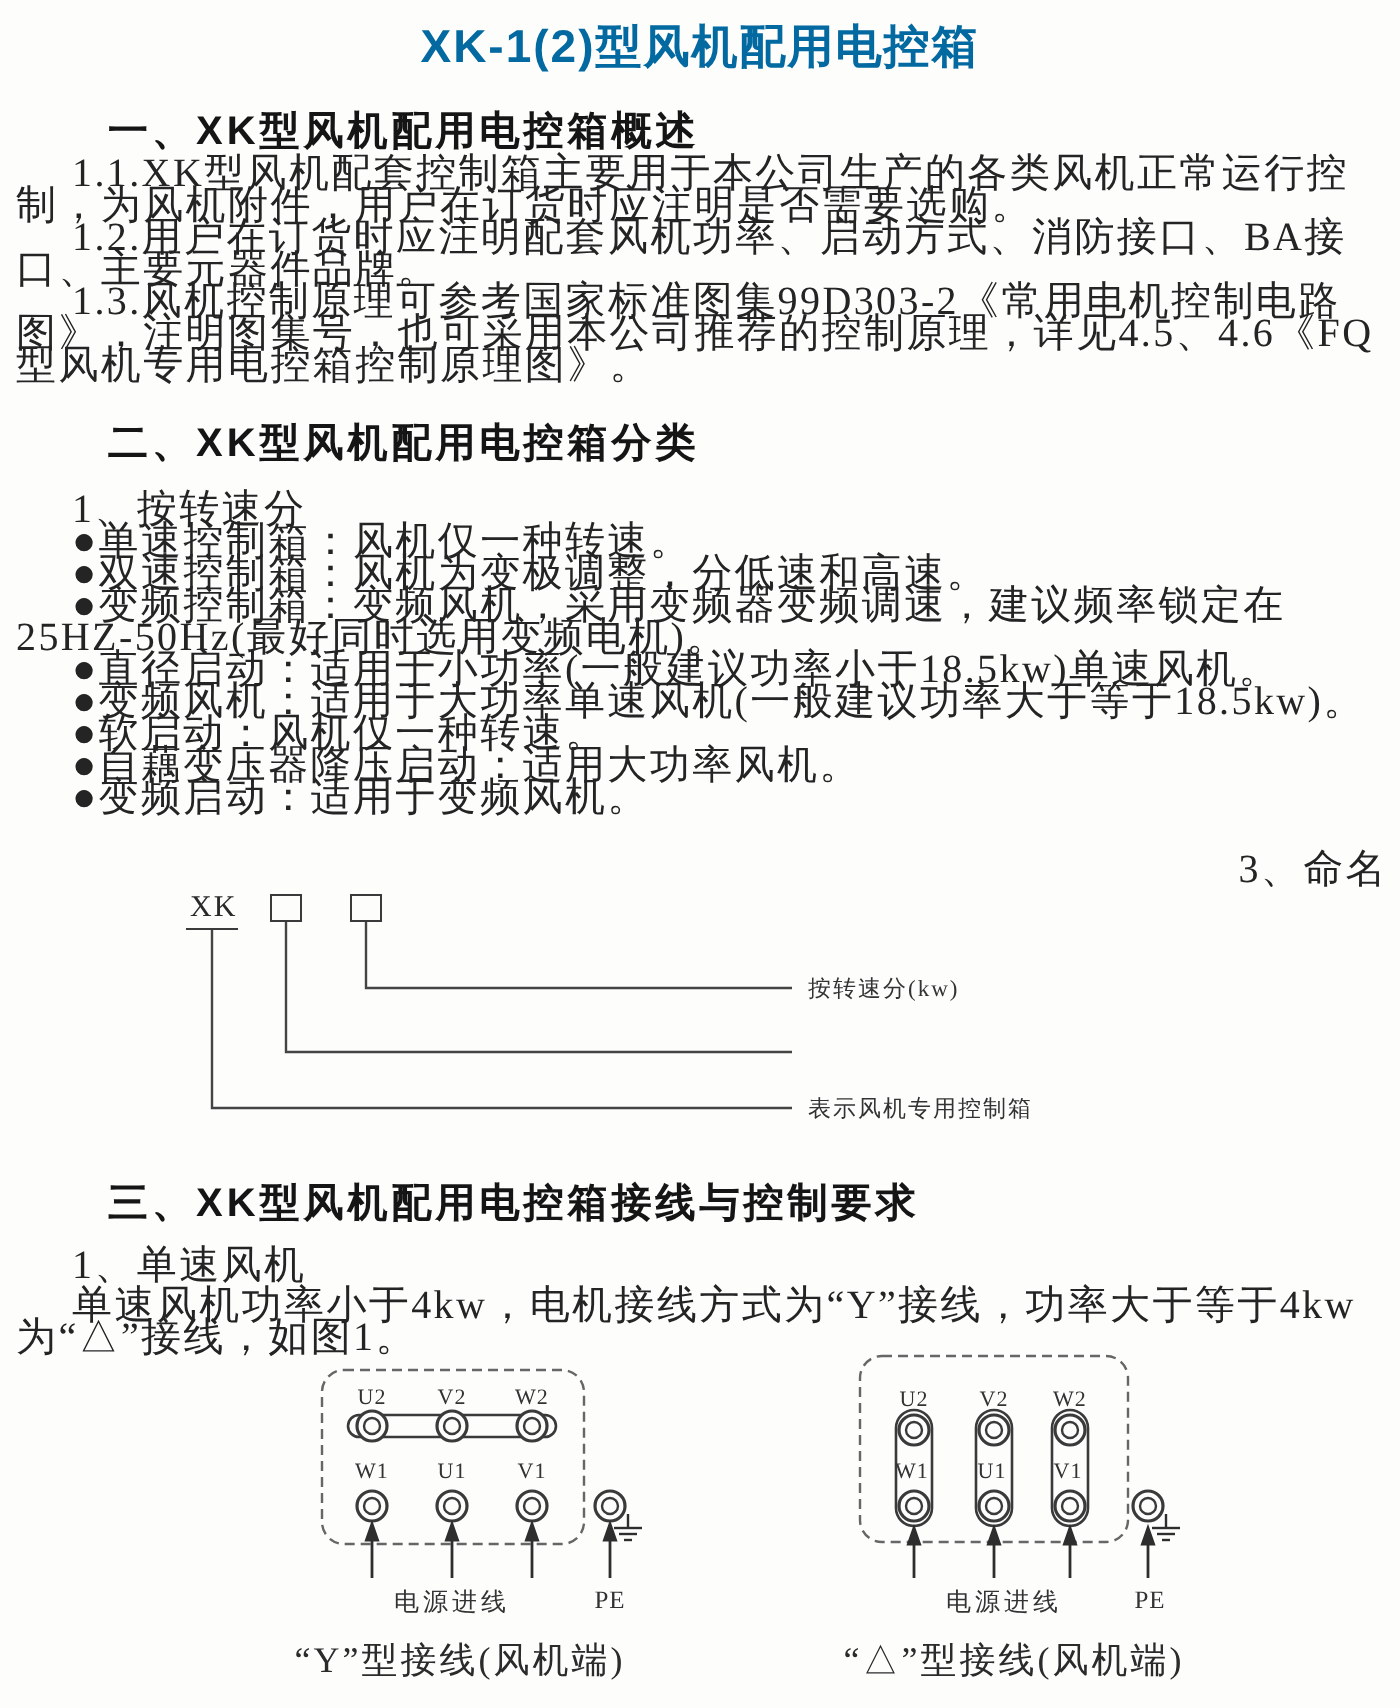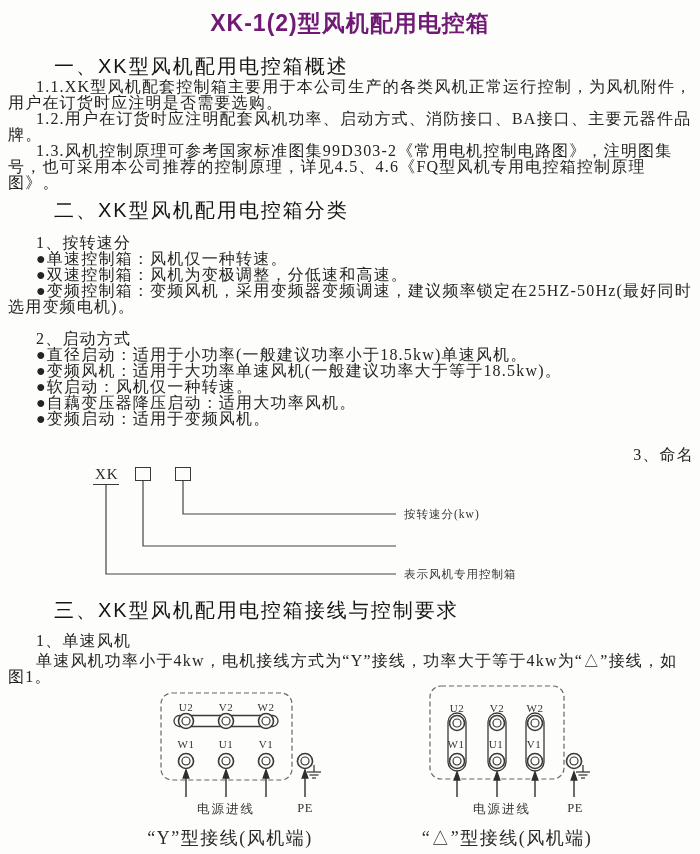--- a/index.html
+++ b/index.html
@@ -5,30 +5,30 @@
   * { box-sizing: border-box; }
   html,body { margin:0; padding:0; background:#e8e8e8; }
   .page {
     width:700px; height:854px; margin:0 auto; position:relative; overflow:hidden;
     background:#fdfdfc; color:#1e1e1e;
     font-family:"Liberation Serif", serif;
   }
   .t-title {
     margin:8px 0 0 0; text-align:center;
     font-family:"Liberation Sans", sans-serif; font-weight:bold;
-    font-size:23px; letter-spacing:1px; color:#701a75;
+    font-size:23px; letter-spacing:1px; color:#0369a1;
   }
   .t-h2 {
     margin:14px 0 0 54px;
-    font-family:"Liberation Sans", sans-serif; font-weight:normal;
+    font-family:"Liberation Sans", sans-serif; font-weight:bold;
     font-size:20px; letter-spacing:2px; color:#151515; line-height:26px;
   }
-  .t-h2.tight { margin-top:6px; }
+  .t-h2.tight { margin-top:18px; }
   .t-p {
-    margin:0 6px 0 8px; font-size:16px; line-height:16px;
+    margin:0 6px 0 8px; font-size:20px; line-height:16px;
     letter-spacing:1.2px; text-indent:28px; color:#242424;
   }
   .t-sub { margin-top:12px; }
   .mt16 { margin-top:16px; }
   .mt20 { margin-top:20px;text-align:right; }
   .mt4  { margin-top:4px; }
   
   .naming { position:relative; width:652px; height:128px; }
   .naming .prefix {
     position:absolute; left:95px; top:3px; font-size:15px; letter-spacing:1px; color:#2a2a2a;
@@ -60,21 +60,20 @@
   <p class="t-p">1.1.XK型风机配套控制箱主要用于本公司生产的各类风机正常运行控制，为风机附件，用户在订货时应注明是否需要选购。</p>
   <p class="t-p">1.2.用户在订货时应注明配套风机功率、启动方式、消防接口、BA接口、主要元器件品牌。</p>
   <p class="t-p">1.3.风机控制原理可参考国家标准图集99D303-2《常用电机控制电路图》，注明图集号，也可采用本公司推荐的控制原理，详见4.5、4.6《FQ型风机专用电控箱控制原理图》。</p>
 
   <div class="t-h2 tight">二、XK型风机配用电控箱分类</div>
   <p class="t-p t-sub">1、按转速分</p>
   <p class="t-p">●单速控制箱：风机仅一种转速。</p>
   <p class="t-p">●双速控制箱：风机为变极调整，分低速和高速。</p>
   <p class="t-p">●变频控制箱：变频风机，采用变频器变频调速，建议频率锁定在25HZ-50Hz(最好同时选用变频电机)。</p>
 
-  <p class="t-p mt16">2、启动方式</p>
   <p class="t-p">●直径启动：适用于小功率(一般建议功率小于18.5kw)单速风机。</p>
   <p class="t-p">●变频风机：适用于大功率单速风机(一般建议功率大于等于18.5kw)。</p>
   <p class="t-p">●软启动：风机仅一种转速。</p>
   <p class="t-p">●自藕变压器降压启动：适用大功率风机。</p>
   <p class="t-p">●变频启动：适用于变频风机。</p>
 
   <p class="t-p mt20">3、命名</p>
 
   <div class="naming">
     <span class="prefix">XK</span>

